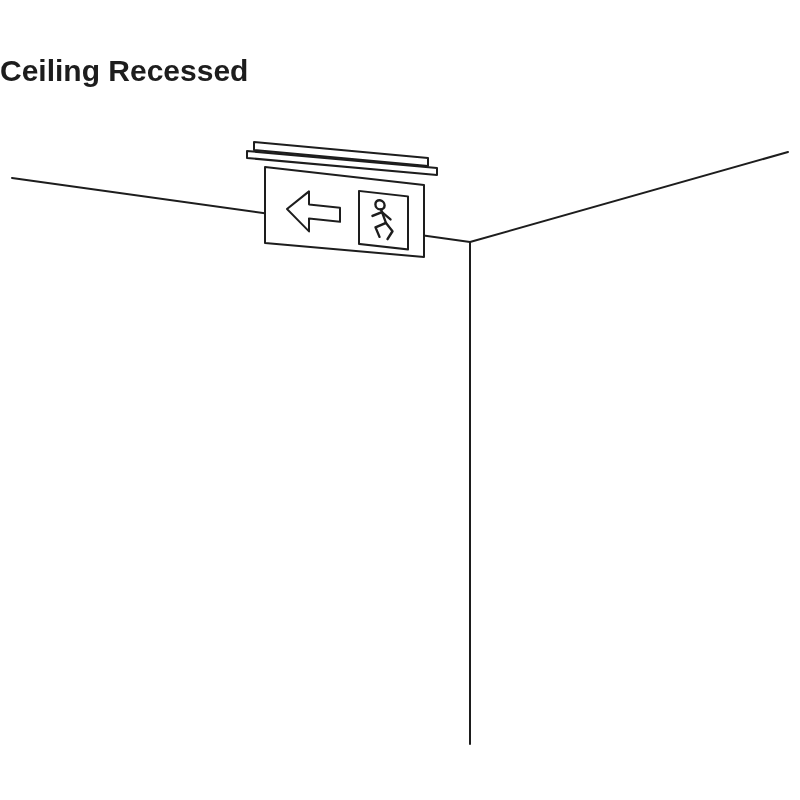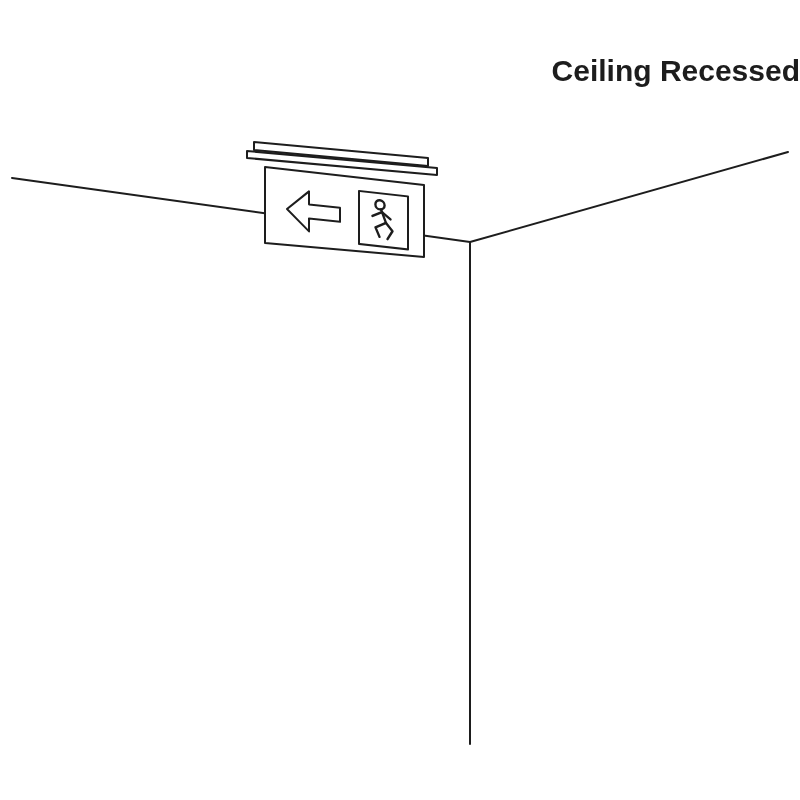--- a/index.html
+++ b/index.html
@@ -19,21 +19,21 @@
       background: var(--bg);
       overflow: hidden;
       font-family: "Liberation Sans", sans-serif;
     }
     .title {
       position: absolute;
       top: 54px;
       left: 0;
       width: 100%;
       margin: 0;
-      text-align: right;
+      text-align: left;
       font-size: 30px;
       font-weight: 700;
       letter-spacing: 0px;
       color: var(--line);
       font-family: "Liberation Sans", sans-serif;
     }
     svg.diagram {
       position: absolute;
       top: 0;
       left: 0;

